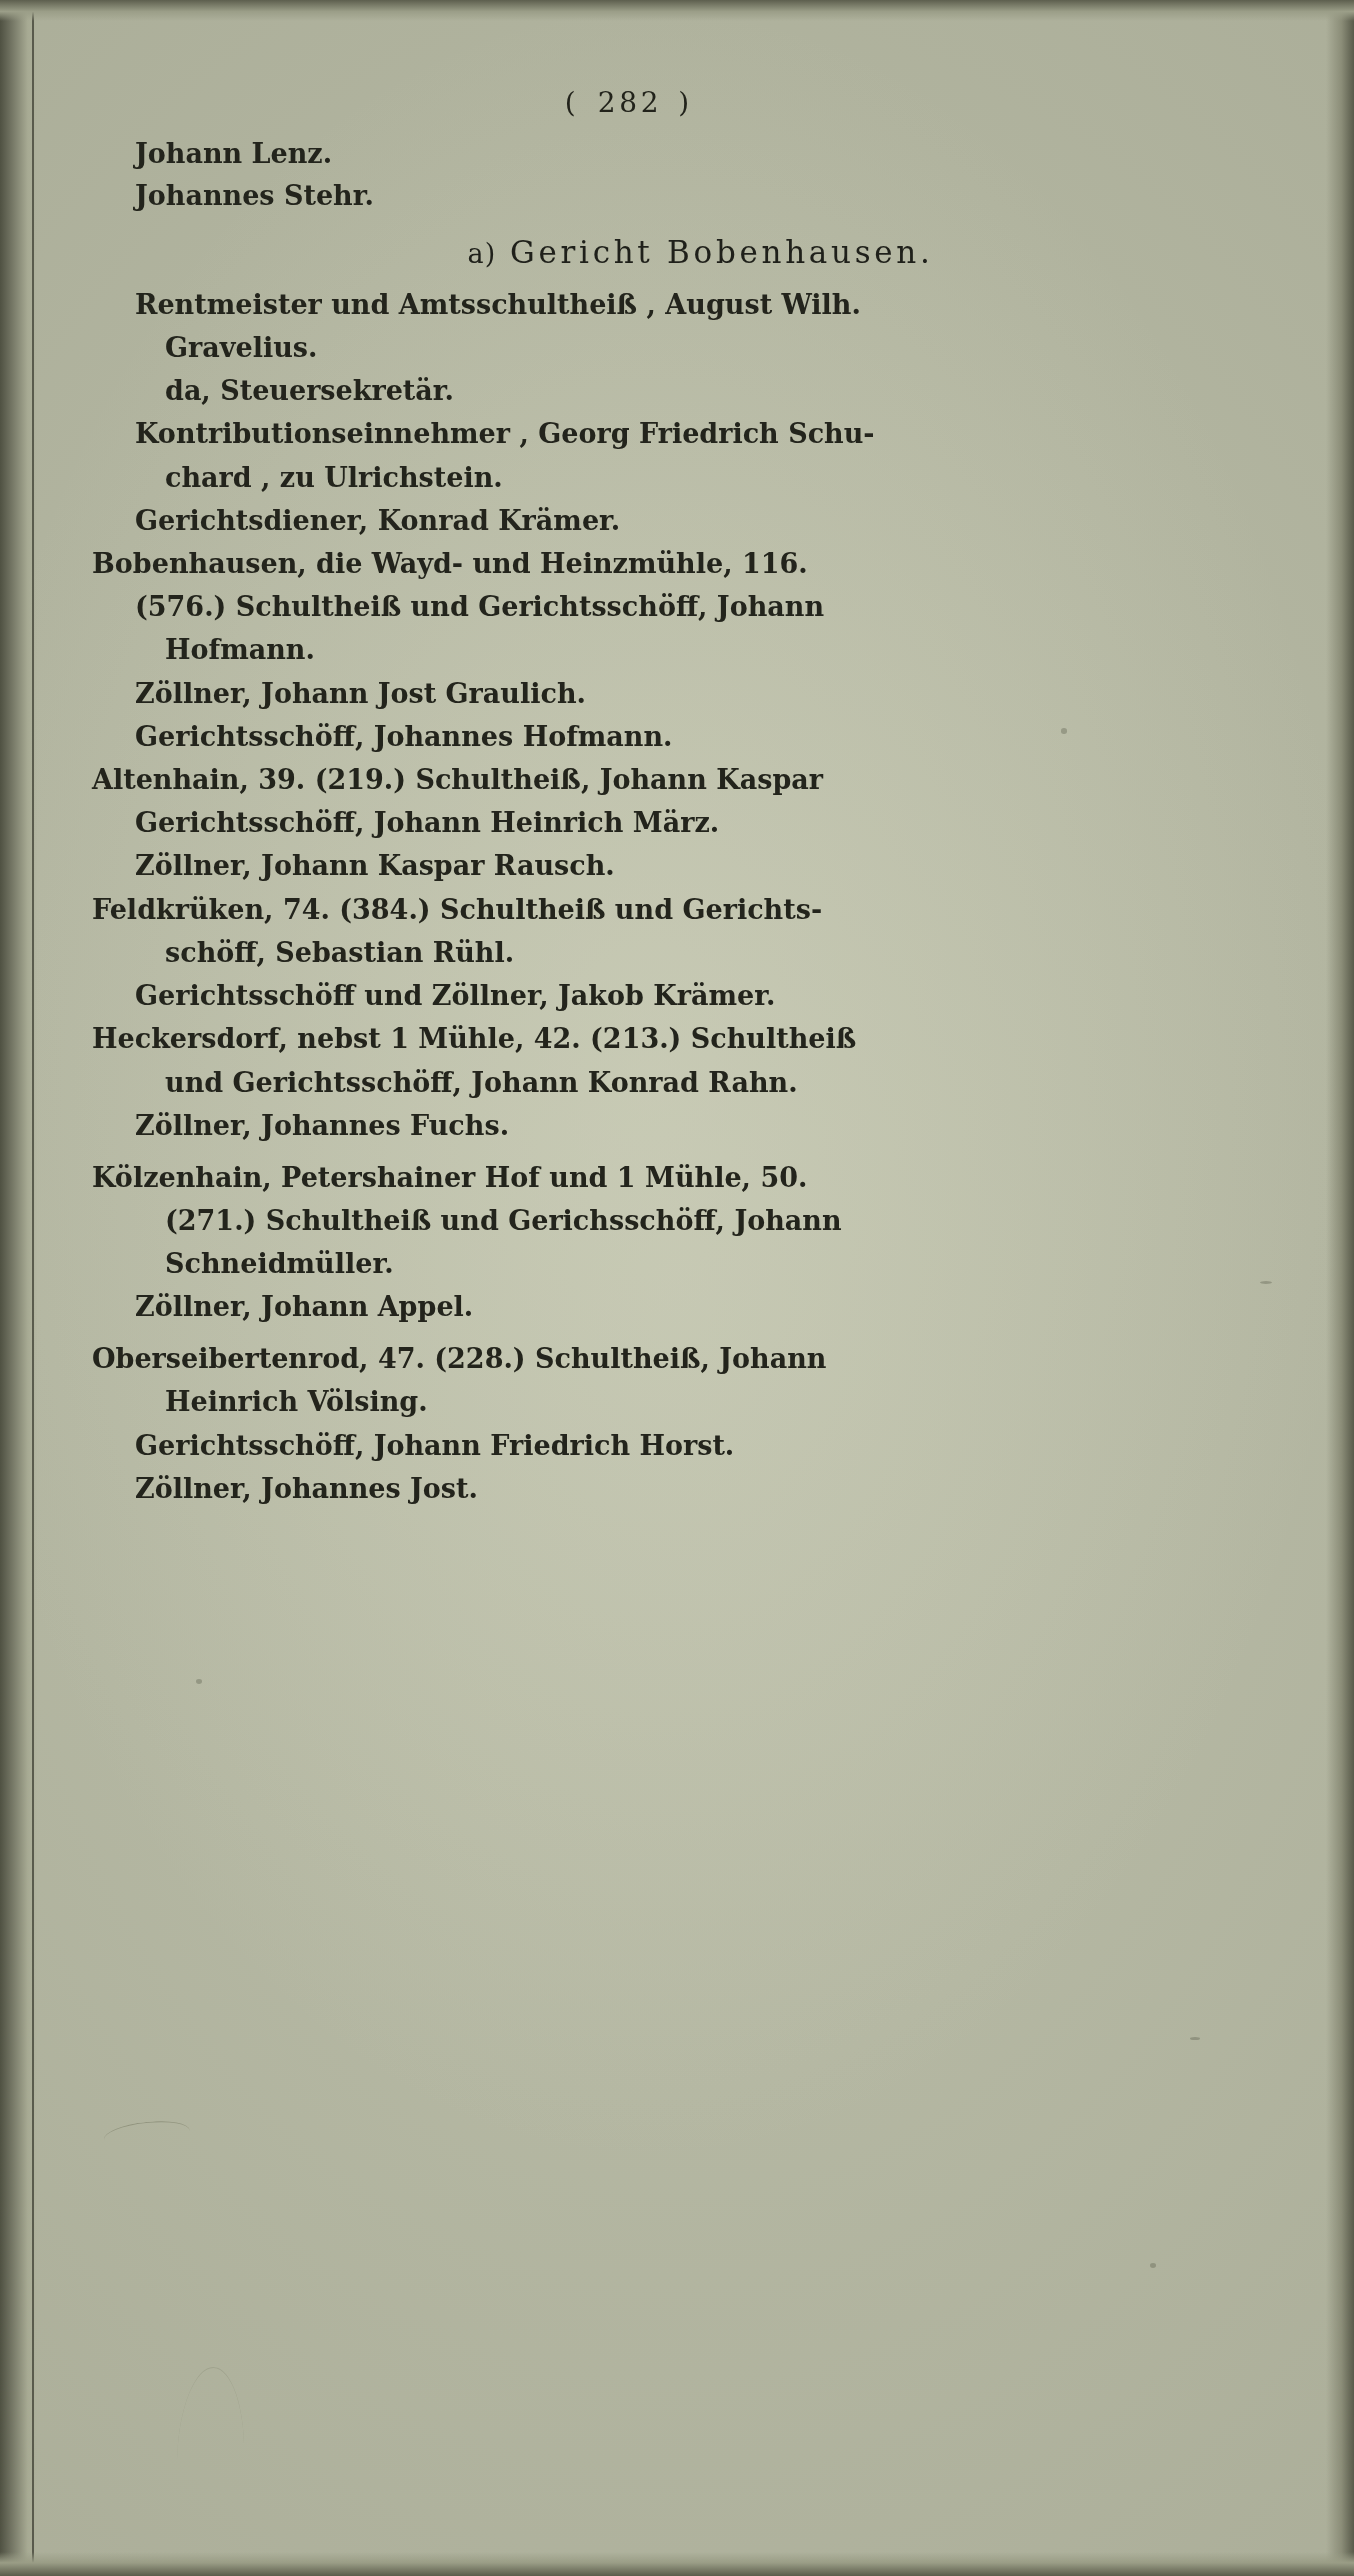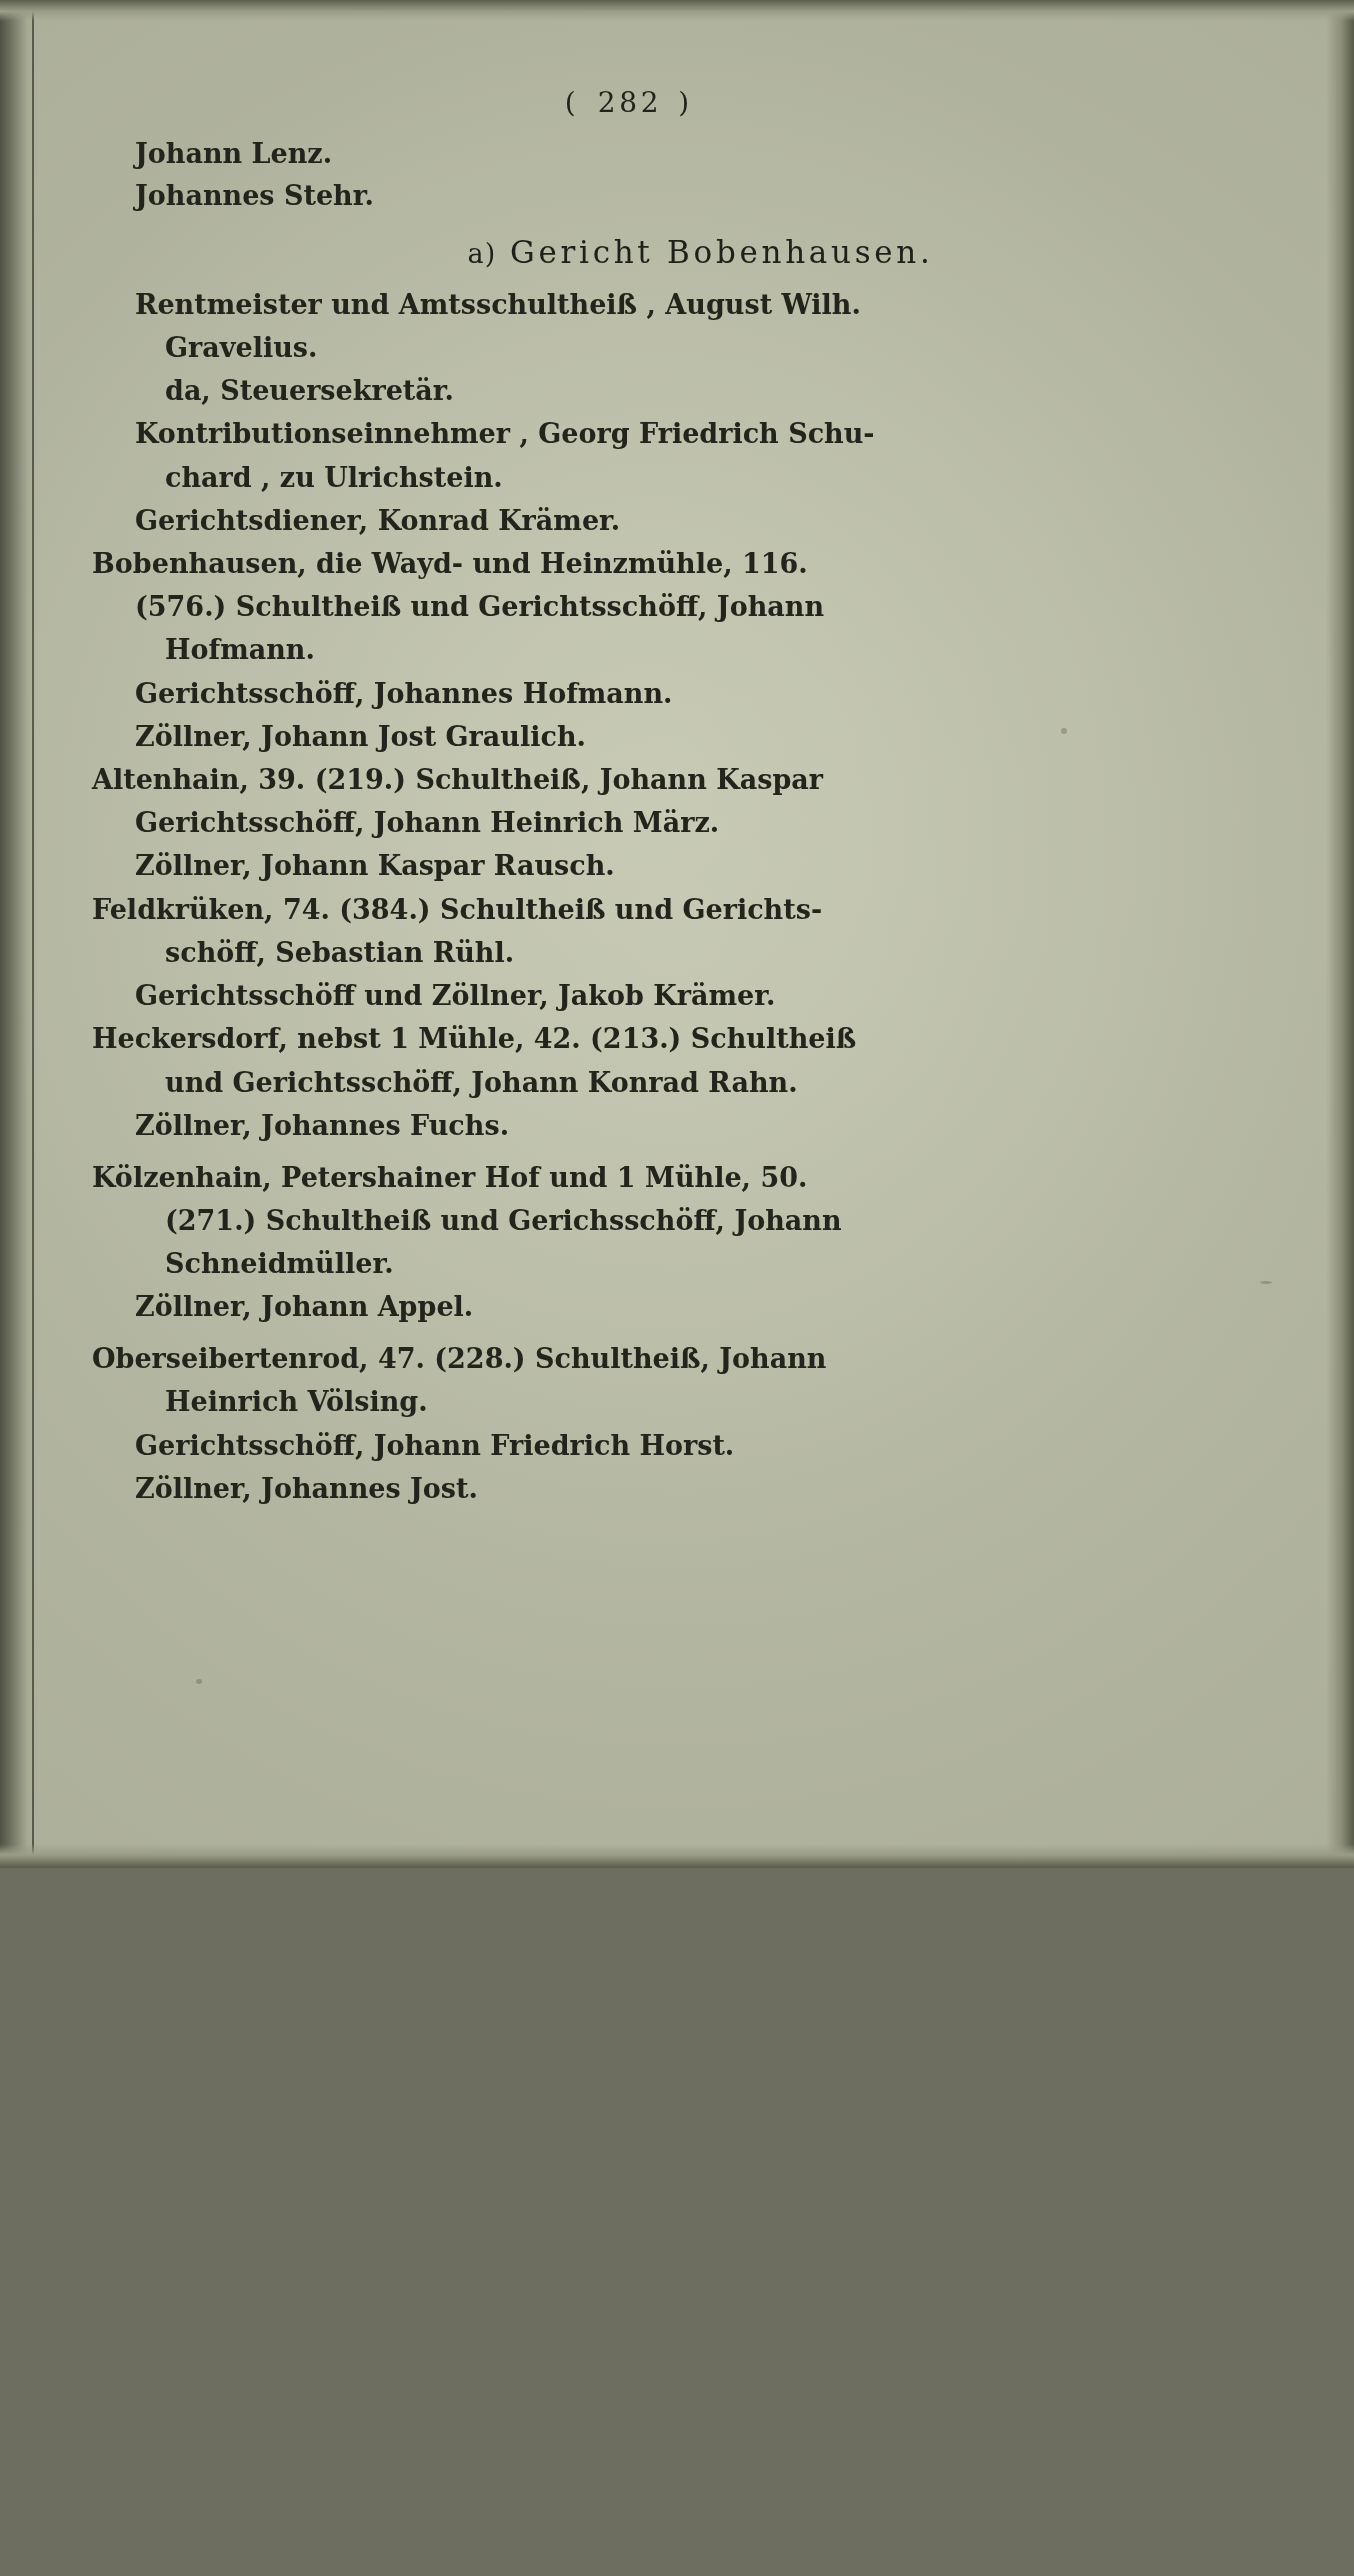--- a/index.html
+++ b/index.html
@@ -3,21 +3,21 @@
 <meta charset="utf-8">
 <style>
   html, body {
     margin: 0;
     padding: 0;
     background: #6d6e5f;
   }
   .page {
     position: relative;
     width: 1354px;
-    height: 1868px;
+    height: 2576px;
     background: #b9bca6;
     overflow: hidden;
     font-family: "DejaVu Serif", serif;
   }
   
   .paper-tone {
     position: absolute;
     inset: 0;
     background:
       radial-gradient(ellipse 75% 60% at 48% 42%, rgba(210,212,190,0.55) 0%, rgba(185,188,166,0.0) 70%),
@@ -172,22 +172,22 @@
       <div class="line indent-2">chard , zu Ulrichstein.</div>
     </div>
     <div class="entry">
       <div class="line indent-1">Gerichtsdiener, Konrad Krämer.</div>
     </div>
 
     <div class="entry">
       <div class="line">Bobenhausen, die Wayd- und Heinzmühle, 116.</div>
       <div class="line indent-1">(576.) Schultheiß und Gerichtsschöff, Johann</div>
       <div class="line indent-2">Hofmann.</div>
+      <div class="line indent-1">Zöllner, Johann Jost Graulich.</div>
       <div class="line indent-1">Gerichtsschöff, Johannes Hofmann.</div>
-      <div class="line indent-1">Zöllner, Johann Jost Graulich.</div>
     </div>
 
     <div class="entry">
       <div class="line">Altenhain, 39. (219.) Schultheiß, Johann Kaspar</div>
       <div class="line indent-1">Gerichtsschöff, Johann Heinrich März.</div>
       <div class="line indent-1">Zöllner, Johann Kaspar Rausch.</div>
     </div>
 
     <div class="entry">
       <div class="line">Feldkrüken, 74. (384.) Schultheiß und Gerichts-</div>

